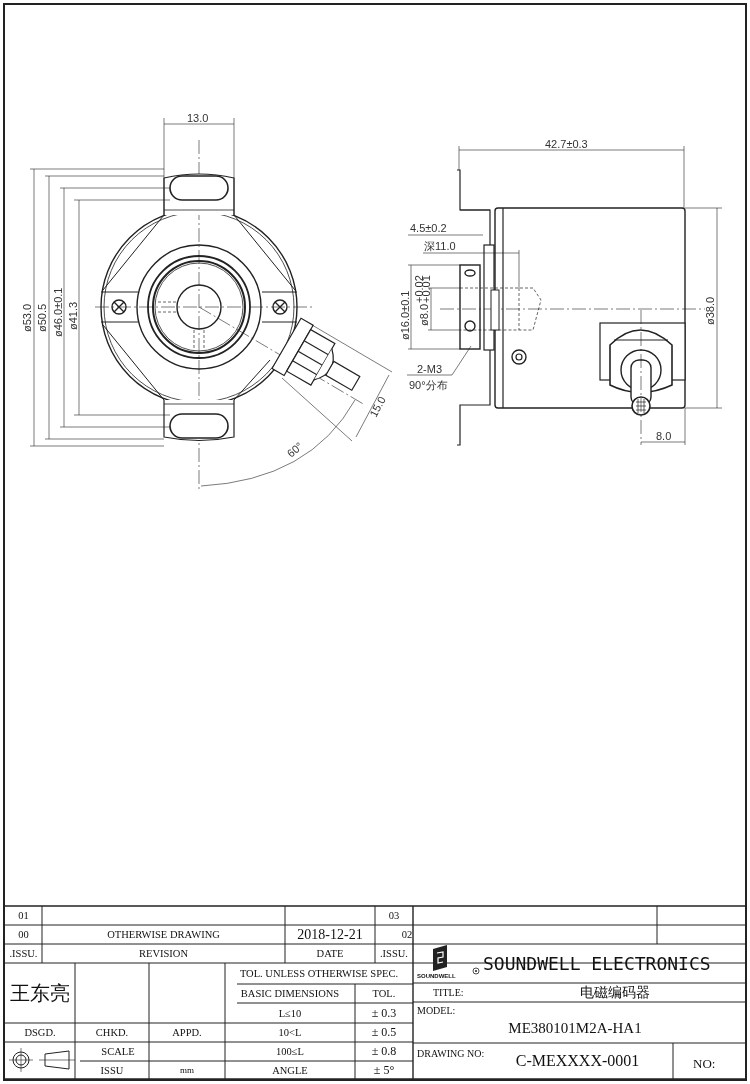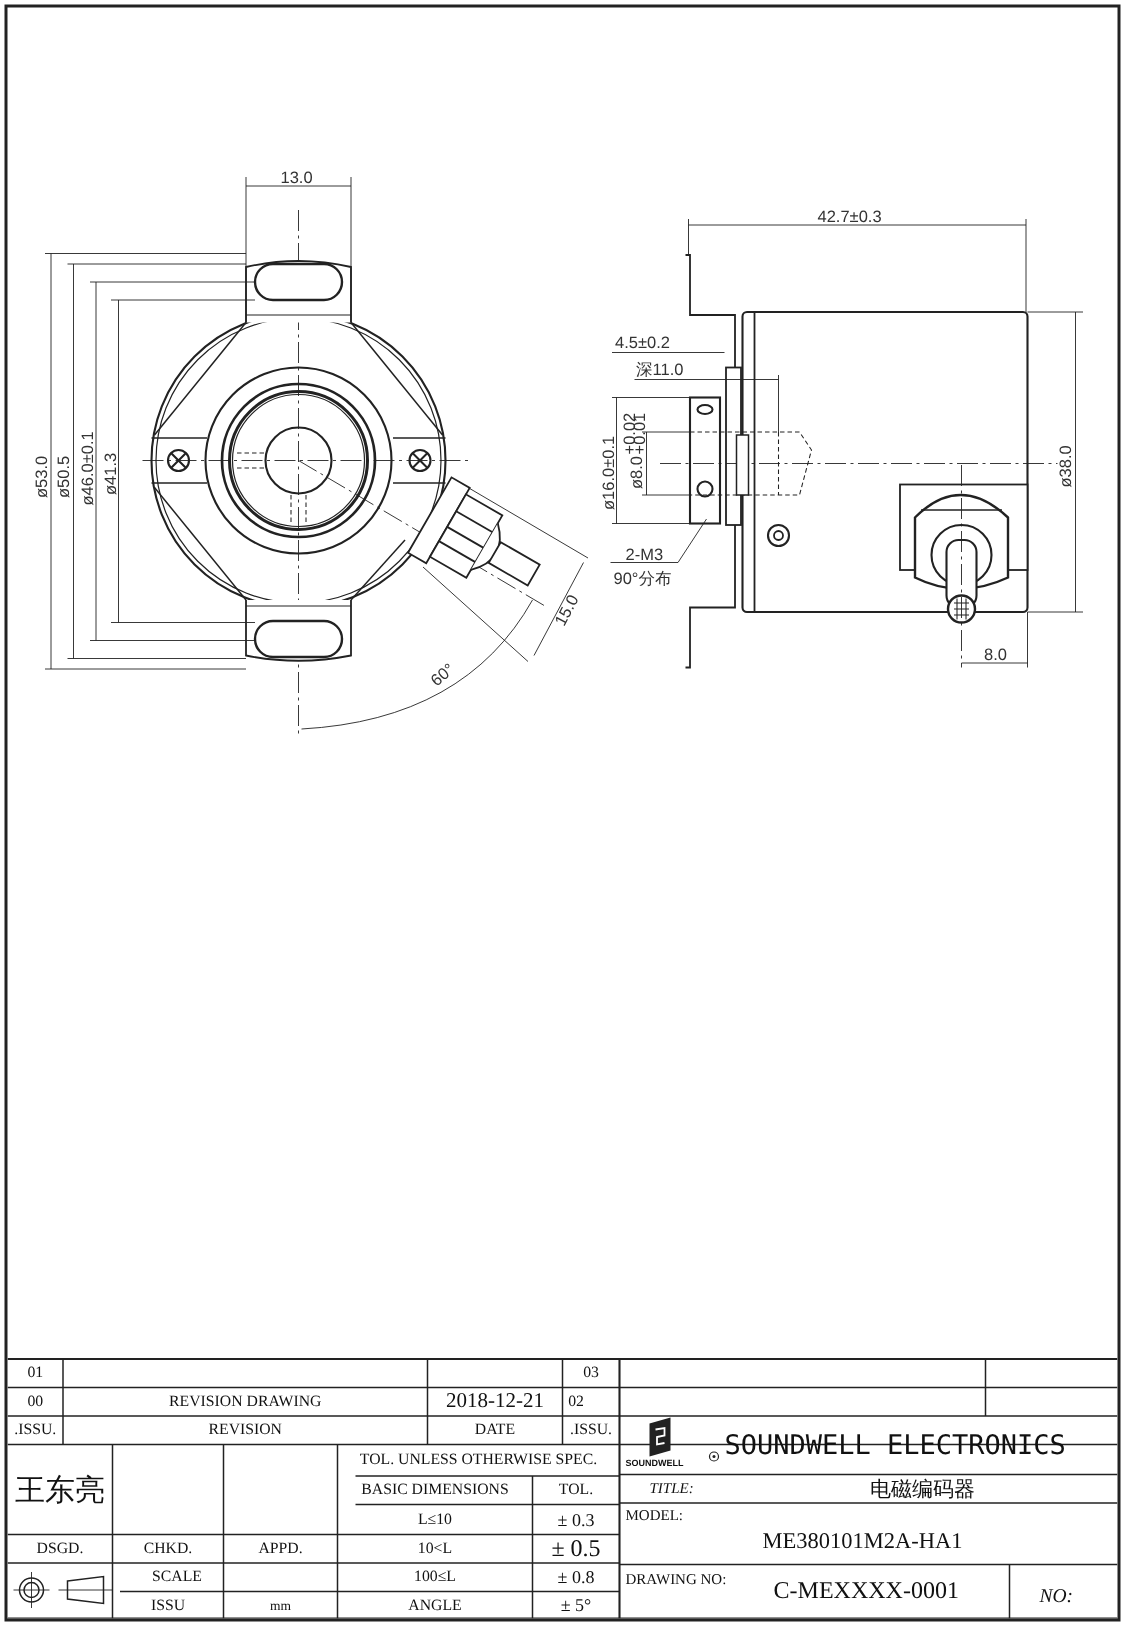--- a/index.html
+++ b/index.html
@@ -4,21 +4,21 @@
 <style>
   html, body { margin: 0; padding: 0; background: #ffffff; }
   body { width: 750px; height: 1084px; position: relative; overflow: hidden; font-family: "Liberation Sans", sans-serif; }
   .sheet { position: absolute; left: 3px; top: 3px; width: 744px; height: 1078px; border: 2px solid #222; box-sizing: border-box; }
   svg.drawing { position: absolute; left: 0; top: 0; }
   .dim { font-family: "Liberation Sans", sans-serif; font-size: 11px; fill: #333; }
   .tb { position: absolute; left: 5px; top: 905px; width: 740px; height: 174px; }
   .cell { position: absolute; box-sizing: border-box; display: flex; align-items: center; justify-content: center; font-family: "Liberation Serif", serif; font-size: 10.5px; color: #111; white-space: nowrap; }
   .big { font-size: 15px; }
   .mono { font-family: "DejaVu Sans Mono", monospace; }
-  .left { justify-content: flex-start; padding-left: 20px; font-style: italic; }
+  .left { justify-content: flex-start; padding-left: 20px; }
   .topleft { align-items: flex-start; justify-content: flex-start; padding: 3px 4px; font-size: 10px; }
 </style>
 </head>
 <body>
 
 <div class="sheet"></div>
 
 <svg class="drawing" width="750" height="900" viewBox="0 0 750 900" stroke="#222" fill="none" stroke-width="1">
 
   <g>
@@ -225,23 +225,23 @@
       <circle cx="471" cy="66" r="1" fill="#222" stroke="none"></circle>
     </g>
   </svg>
 
   <div class="cell" style="left:0;top:1px;width:37px;height:19px">01</div>
   <div class="cell" style="left:37px;top:1px;width:243px;height:19px"></div>
   <div class="cell" style="left:280px;top:1px;width:90px;height:19px"></div>
   <div class="cell" style="left:370px;top:1px;width:38px;height:19px">03</div>
 
   <div class="cell" style="left:0;top:20px;width:37px;height:19px">00</div>
-  <div class="cell" style="left:37px;top:20px;width:243px;height:19px">REVISION  DRAWING</div>
+  <div class="cell" style="left:37px;top:20px;width:243px;height:19px">OTHERWISE  DRAWING</div>
   <div class="cell big" style="left:280px;top:20px;width:90px;height:19px;font-size:14px">2018-12-21</div>
-  <div class="cell" style="left:360px;top:20px;width:38px;height:19px">02</div>
+  <div class="cell" style="left:383px;top:20px;width:38px;height:19px">02</div>
 
   <div class="cell" style="left:0;top:39px;width:37px;height:19px">.ISSU.</div>
   <div class="cell" style="left:37px;top:39px;width:243px;height:19px">REVISION</div>
   <div class="cell" style="left:280px;top:39px;width:90px;height:19px">DATE</div>
   <div class="cell" style="left:370px;top:39px;width:38px;height:19px">.ISSU.</div>
 
   <div class="cell big" style="left:0;top:58px;width:70px;height:60px;font-size:20px">王东亮</div>
   <div class="cell" style="left:0;top:118px;width:70px;height:19px">DSGD.</div>
   <div class="cell" style="left:70px;top:118px;width:74px;height:18px">CHKD.</div>
   <div class="cell" style="left:144px;top:118px;width:76px;height:19px">APPD.</div>
@@ -249,21 +249,21 @@
   <div class="cell" style="left:144px;top:137px;width:76px;height:19px"></div>
   <div class="cell" style="left:70px;top:156px;width:74px;height:18px">ISSU</div>
   <div class="cell" style="left:144px;top:156px;width:76px;height:18px;font-size:9px">mm</div>
 
   <div class="cell" style="left:220px;top:58px;width:188px;height:21px">TOL. UNLESS  OTHERWISE  SPEC.</div>
   <div class="cell" style="left:220px;top:79px;width:130px;height:19px">BASIC DIMENSIONS</div>
   <div class="cell" style="left:350px;top:79px;width:58px;height:19px">TOL.</div>
   <div class="cell" style="left:220px;top:98px;width:130px;height:20px">L≤10</div>
   <div class="cell" style="left:350px;top:98px;width:58px;height:20px;font-size:12px">± 0.3</div>
   <div class="cell" style="left:220px;top:118px;width:130px;height:19px">10&lt;L</div>
-  <div class="cell" style="left:350px;top:118px;width:58px;height:19px;font-size:16px">± 0.5</div>
+  <div class="cell" style="left:350px;top:118px;width:58px;height:19px;font-size:12px">± 0.5</div>
   <div class="cell" style="left:220px;top:137px;width:130px;height:19px">100≤L</div>
   <div class="cell" style="left:350px;top:137px;width:58px;height:19px;font-size:12px">± 0.8</div>
   <div class="cell" style="left:220px;top:156px;width:130px;height:18px">ANGLE</div>
   <div class="cell" style="left:350px;top:156px;width:58px;height:18px;font-size:12px">± 5°</div>
 
   <div class="cell" style="left:412px;top:65px;width:60px;height:12px;font-size:6px;font-family:'Liberation Sans',sans-serif;font-weight:bold;justify-content:flex-start">SOUNDWELL</div>
   <div class="cell mono" style="left:478px;top:40px;width:262px;height:37px;font-size:18px;justify-content:flex-start">SOUNDWELL ELECTRONICS</div>
   <div class="cell left" style="left:408px;top:78px;width:80px;height:19px;font-size:10px">TITLE:</div>
   <div class="cell" style="left:520px;top:78px;width:180px;height:19px;font-size:14px">电磁编码器</div>
   <div class="cell topleft" style="left:408px;top:97px;width:100px;height:20px">MODEL:</div>

